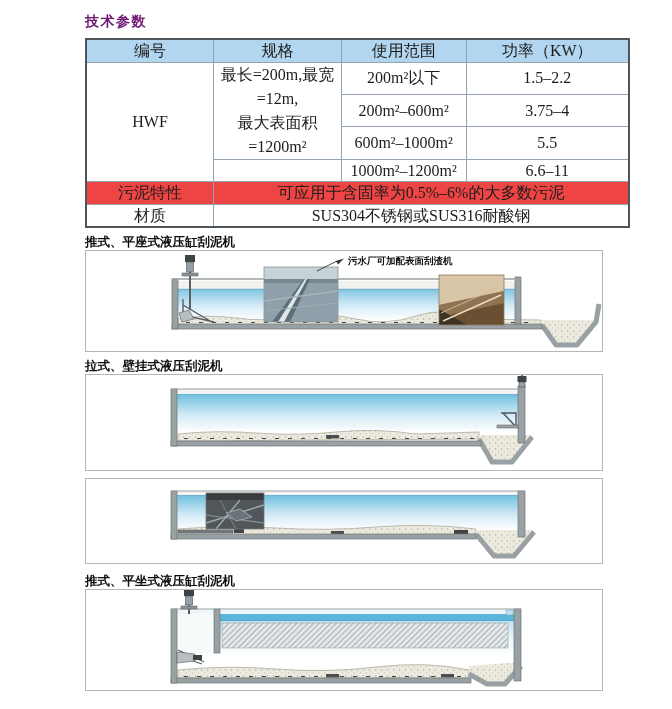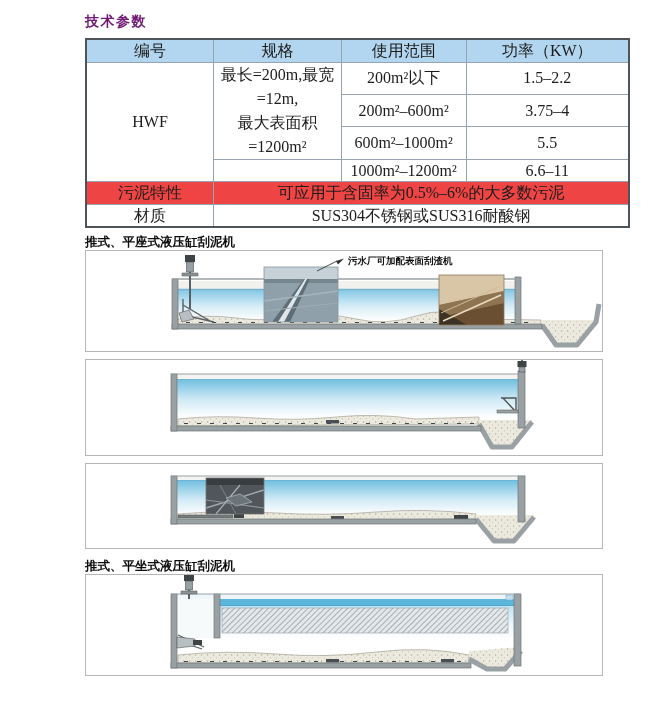--- a/index.html
+++ b/index.html
@@ -167,20 +167,21 @@
         <g>
           <line x1="231" y1="20" x2="251" y2="10" stroke="#2e3336" stroke-width="0.9"></line>
           <polygon points="250,10 258,7.5 252,13.5" fill="#2e3336"></polygon>
           <text x="262" y="13" font-size="9.5" font-weight="bold" fill="#101010">污水厂可加配表面刮渣机</text>
         </g>
       </svg>
     </div>
   </div>
 
   <div class="fig fig-2">
+    <div class="fig-label">拉式、壁挂式液压刮泥机</div>
     <div class="frame">
       <svg width="516" height="95" viewBox="0 0 516 95">
         <defs>
           <linearGradient id="wg2" x1="0" y1="0" x2="0" y2="1">
             <stop offset="0" stop-color="#6fbfe0"></stop>
               <stop offset="0.45" stop-color="#cfe9f5"></stop>
               <stop offset="0.85" stop-color="#ffffff"></stop>
           </linearGradient>
           <pattern id="cc2" width="6" height="6" patternUnits="userSpaceOnUse">
             <rect width="6" height="6" fill="#eceadf"></rect>

